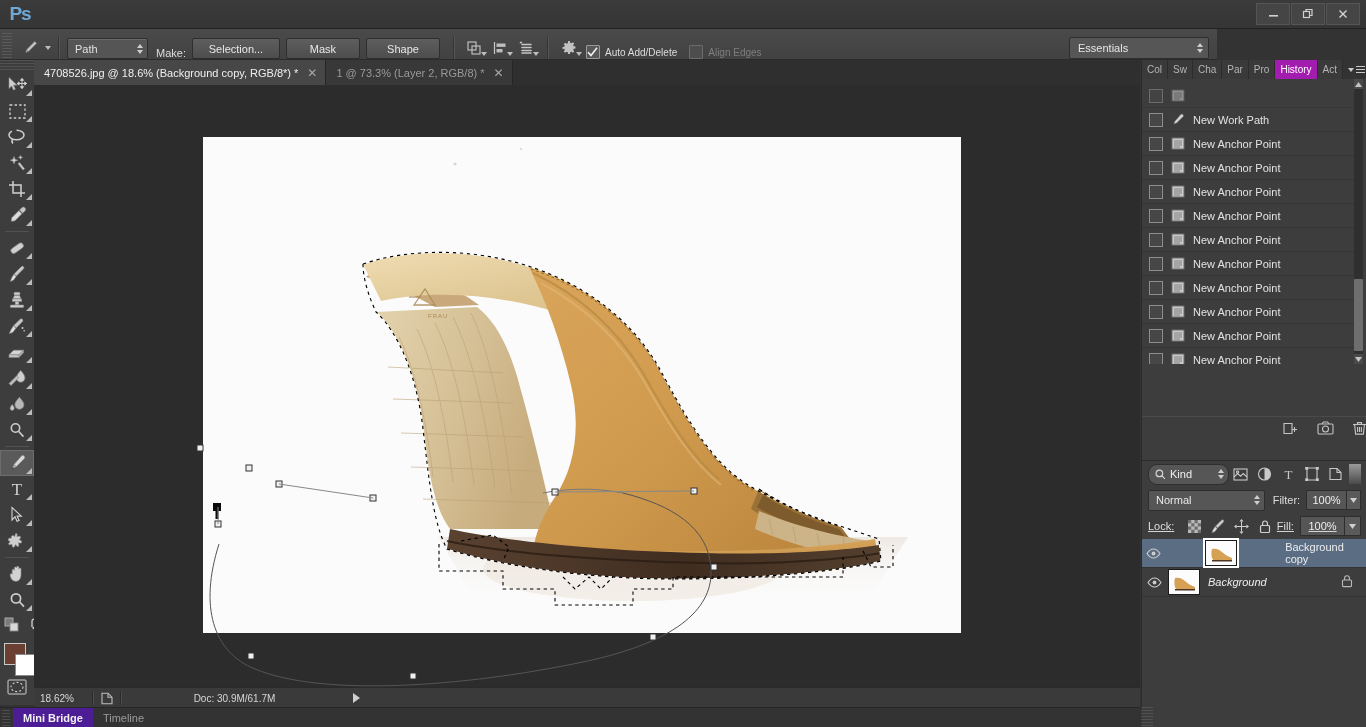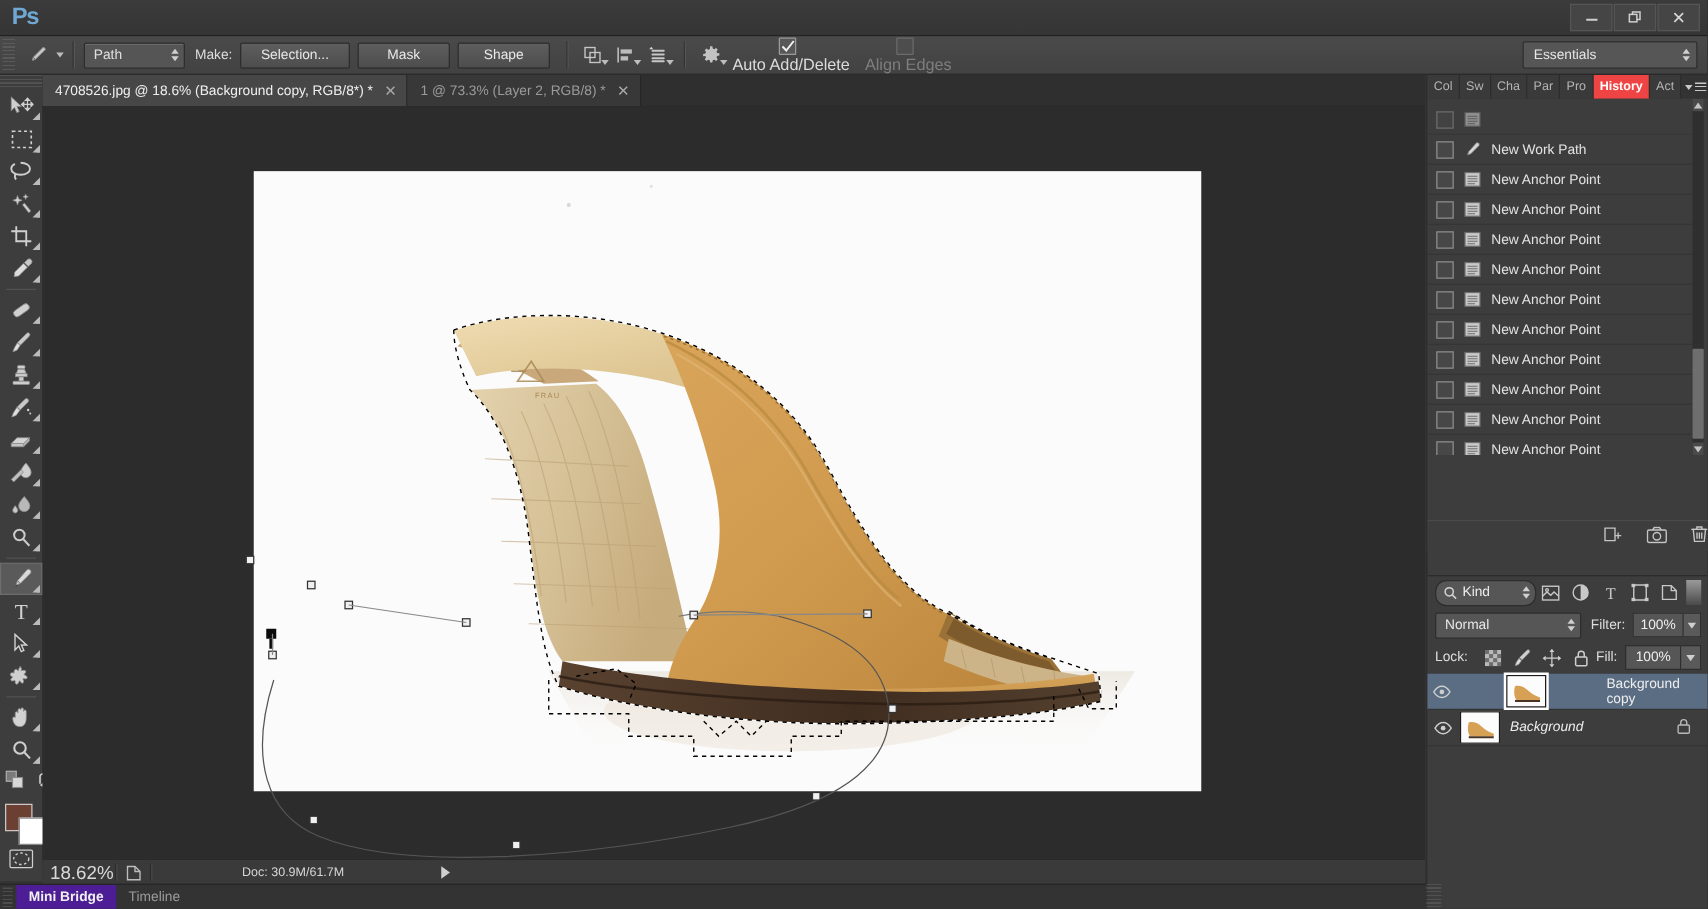--- a/index.html
+++ b/index.html
@@ -33,24 +33,24 @@
   .wbtn{
     width:32px;height:20px;margin-right:1px;
     background:#454545;border:1px solid #555;
     display:flex;align-items:center;justify-content:center;
     color:#ccc;font-size:11px;cursor:default;
   }
   .wbtn.close{margin-right:6px;}
 
   
   .optionsbar{
-    position:absolute;left:0;top:29px;width:1366px;height:30px;
+    position:absolute;left:0;top:29px;width:1217px;height:30px;
     background:linear-gradient(180deg,#4a4a4a 0%,#424242 100%);
     border-bottom:1px solid #2b2b2b;
-    display:flex;align-items:center;
+    display:flex;align-items:flex-end;
   }
   .grip{width:10px;height:26px;margin-left:2px;
     background:repeating-linear-gradient(180deg,#6a6a6a 0 1px,transparent 1px 3px);
     opacity:.55;}
   .opt-tool{display:flex;align-items:center;margin-left:6px;}
   .opt-tool .icn{width:24px;height:22px;display:flex;align-items:center;justify-content:center;}
   .caret{width:0;height:0;border-left:3.5px solid transparent;border-right:3.5px solid transparent;border-top:4px solid #bdbdbd;margin-left:3px;}
   .vsep{width:1px;height:22px;background:#353535;border-right:1px solid #555;margin:0 7px;}
   .combo{
     height:19px;min-width:64px;background:#555;border:1px solid #2e2e2e;
@@ -65,21 +65,21 @@
   .pbtn{
     height:19px;min-width:52px;padding:0 10px;background:linear-gradient(180deg,#5e5e5e,#4d4d4d);
     border:1px solid #2e2e2e;border-radius:2px;color:#e8e8e8;font-size:11px;
     display:flex;align-items:center;justify-content:center;margin-right:6px;
   }
   .iconbtn{width:26px;height:22px;display:flex;align-items:center;justify-content:center;position:relative;}
   .chk{width:12px;height:12px;border:1px solid #9a9a9a;background:#585858;border-radius:1px;
     display:inline-flex;align-items:center;justify-content:center;margin-right:5px;}
   .chk svg{display:block;}
   .chk.off{border-color:#6b6b6b;background:#4d4d4d;}
-  .optlabel{font-size:13px;color:#dcdcdc;margin-right:12px;display:flex;align-items:center;flex-direction:column;}
+  .optlabel{font-size:10px;color:#dcdcdc;margin-right:12px;display:flex;align-items:center;}
   .optlabel.dim{color:#7e7e7e;}
   .ws-combo{
     position:absolute;right:8px;height:20px;width:125px;background:#565656;border:1px solid #2e2e2e;
     border-radius:2px;display:flex;align-items:center;justify-content:space-between;padding:0 5px 0 8px;
     color:#e6e6e6;font-size:11px;
   }
 
   
   .tabbar{
     position:absolute;left:34px;top:60px;width:1106px;height:25px;
@@ -120,21 +120,21 @@
   .canvas-wrap{position:absolute;left:169px;top:52px;width:758px;height:496px;}
   .photo{
     position:absolute;left:0;top:0;width:758px;height:496px;
     background:#fbfbfb;overflow:hidden;
   }
   
   .statusbar{
     position:absolute;left:34px;top:687px;width:1106px;height:20px;
     background:#3a3a3a;border-top:1px solid #2a2a2a;display:flex;align-items:center;
   }
-  .zoomfield{width:52px;height:14px;font-size:15px;color:#d8d8d8;padding-left:6px;display:flex;align-items:center;}
+  .zoomfield{width:52px;height:14px;font-size:10px;color:#d8d8d8;padding-left:6px;display:flex;align-items:center;}
   .stat-sep{width:1px;height:14px;background:#2b2b2b;border-right:1px solid #4d4d4d;}
   .playtri{width:0;height:0;border-top:5px solid transparent;border-bottom:5px solid transparent;border-left:7px solid #cfcfcf;margin-left:6px;}
 
   
   .bottomdock{
     position:absolute;left:0;top:707px;width:1366px;height:20px;
     background:#333;border-top:1px solid #262626;display:flex;align-items:center;
   }
   .bd-grip{width:8px;height:16px;margin:0 3px 0 2px;
     background:repeating-linear-gradient(180deg,#5f5f5f 0 1px,transparent 1px 3px);opacity:.6;}
@@ -147,21 +147,21 @@
     position:absolute;left:1141px;top:60px;width:225px;height:647px;background:#3d3d3d;
     border-left:1px solid #2a2a2a;
   }
   .panel-tabs{
     height:19px;background:#333;display:flex;align-items:stretch;position:relative;
   }
   .ptab{
     font-size:10px;color:#b4b4b4;padding:0 5px;display:flex;align-items:center;
     background:#3a3a3a;border-right:1px solid #2c2c2c;overflow:hidden;white-space:nowrap;
   }
-  .ptab.active{background:#ef4444;color:#fff;font-weight:bold;}
+  .ptab.active{background:#a21caf;color:#fff;font-weight:normal;}
   .pmenu{margin-left:auto;width:22px;display:flex;align-items:center;justify-content:center;}
   .pmenu .bars{width:9px;height:7px;
     background:repeating-linear-gradient(180deg,#c9c9c9 0 1px,transparent 1px 3px);}
   .pmenu .ar{width:0;height:0;border-left:3px solid transparent;border-right:3px solid transparent;
     border-top:4px solid #c9c9c9;margin-right:2px;}
 
   
   .history{position:absolute;left:0;top:19px;width:225px;height:362px;background:#3d3d3d;}
   .hlist{position:absolute;left:0;top:0;width:213px;height:285px;overflow:hidden;}
   .hrow{height:23px;display:flex;align-items:center;border-bottom:1px solid #353535;}
@@ -180,21 +180,21 @@
   .kind-combo{height:19px;width:70px;background:#565656;border:1px solid #2e2e2e;border-radius:9px;
     display:flex;align-items:center;padding:0 4px 0 6px;gap:4px;}
   .licn{width:24px;height:20px;display:flex;align-items:center;justify-content:center;}
   .lrow2{height:26px;display:flex;align-items:center;padding:0 6px;}
   .blend-combo{height:19px;width:118px;background:#565656;border:1px solid #2e2e2e;border-radius:2px;
     display:flex;align-items:center;justify-content:space-between;padding:0 4px 0 7px;font-size:11px;color:#e8e8e8;}
   .numfield{height:18px;width:44px;background:#565656;border:1px solid #2e2e2e;
     display:flex;align-items:center;justify-content:center;font-size:11px;color:#eee;}
   .numarrow{width:15px;height:18px;background:#5a5a5a;border:1px solid #2e2e2e;border-left:none;
     display:flex;align-items:center;justify-content:center;}
-  .lrow3{height:26px;display:flex;align-items:center;padding:0 6px;}
+  .lrow3{height:26px;display:flex;align-items:center;padding:0 6px;text-decoration:underline;}
   .layer-item{height:28px;display:flex;align-items:center;border-bottom:1px solid #343434;}
   .layer-item.sel{background:#5a6d83;}
   .eye{width:24px;display:flex;align-items:center;justify-content:center;}
   .lthumb{width:30px;height:24px;background:#fff;border:1px solid #1c1c1c;margin-right:8px;position:relative;overflow:hidden;flex:none;}
   .lname{font-size:11px;color:#ededed;}
   .lname.italic{font-style:italic;}
   .lockicon{margin-left:auto;margin-right:14px;}
   .dockleftgrip{position:absolute;left:1141px;top:707px;width:12px;height:20px;
     background:repeating-linear-gradient(180deg,#5f5f5f 0 1px,transparent 1px 3px);opacity:.6;}
 </style>

